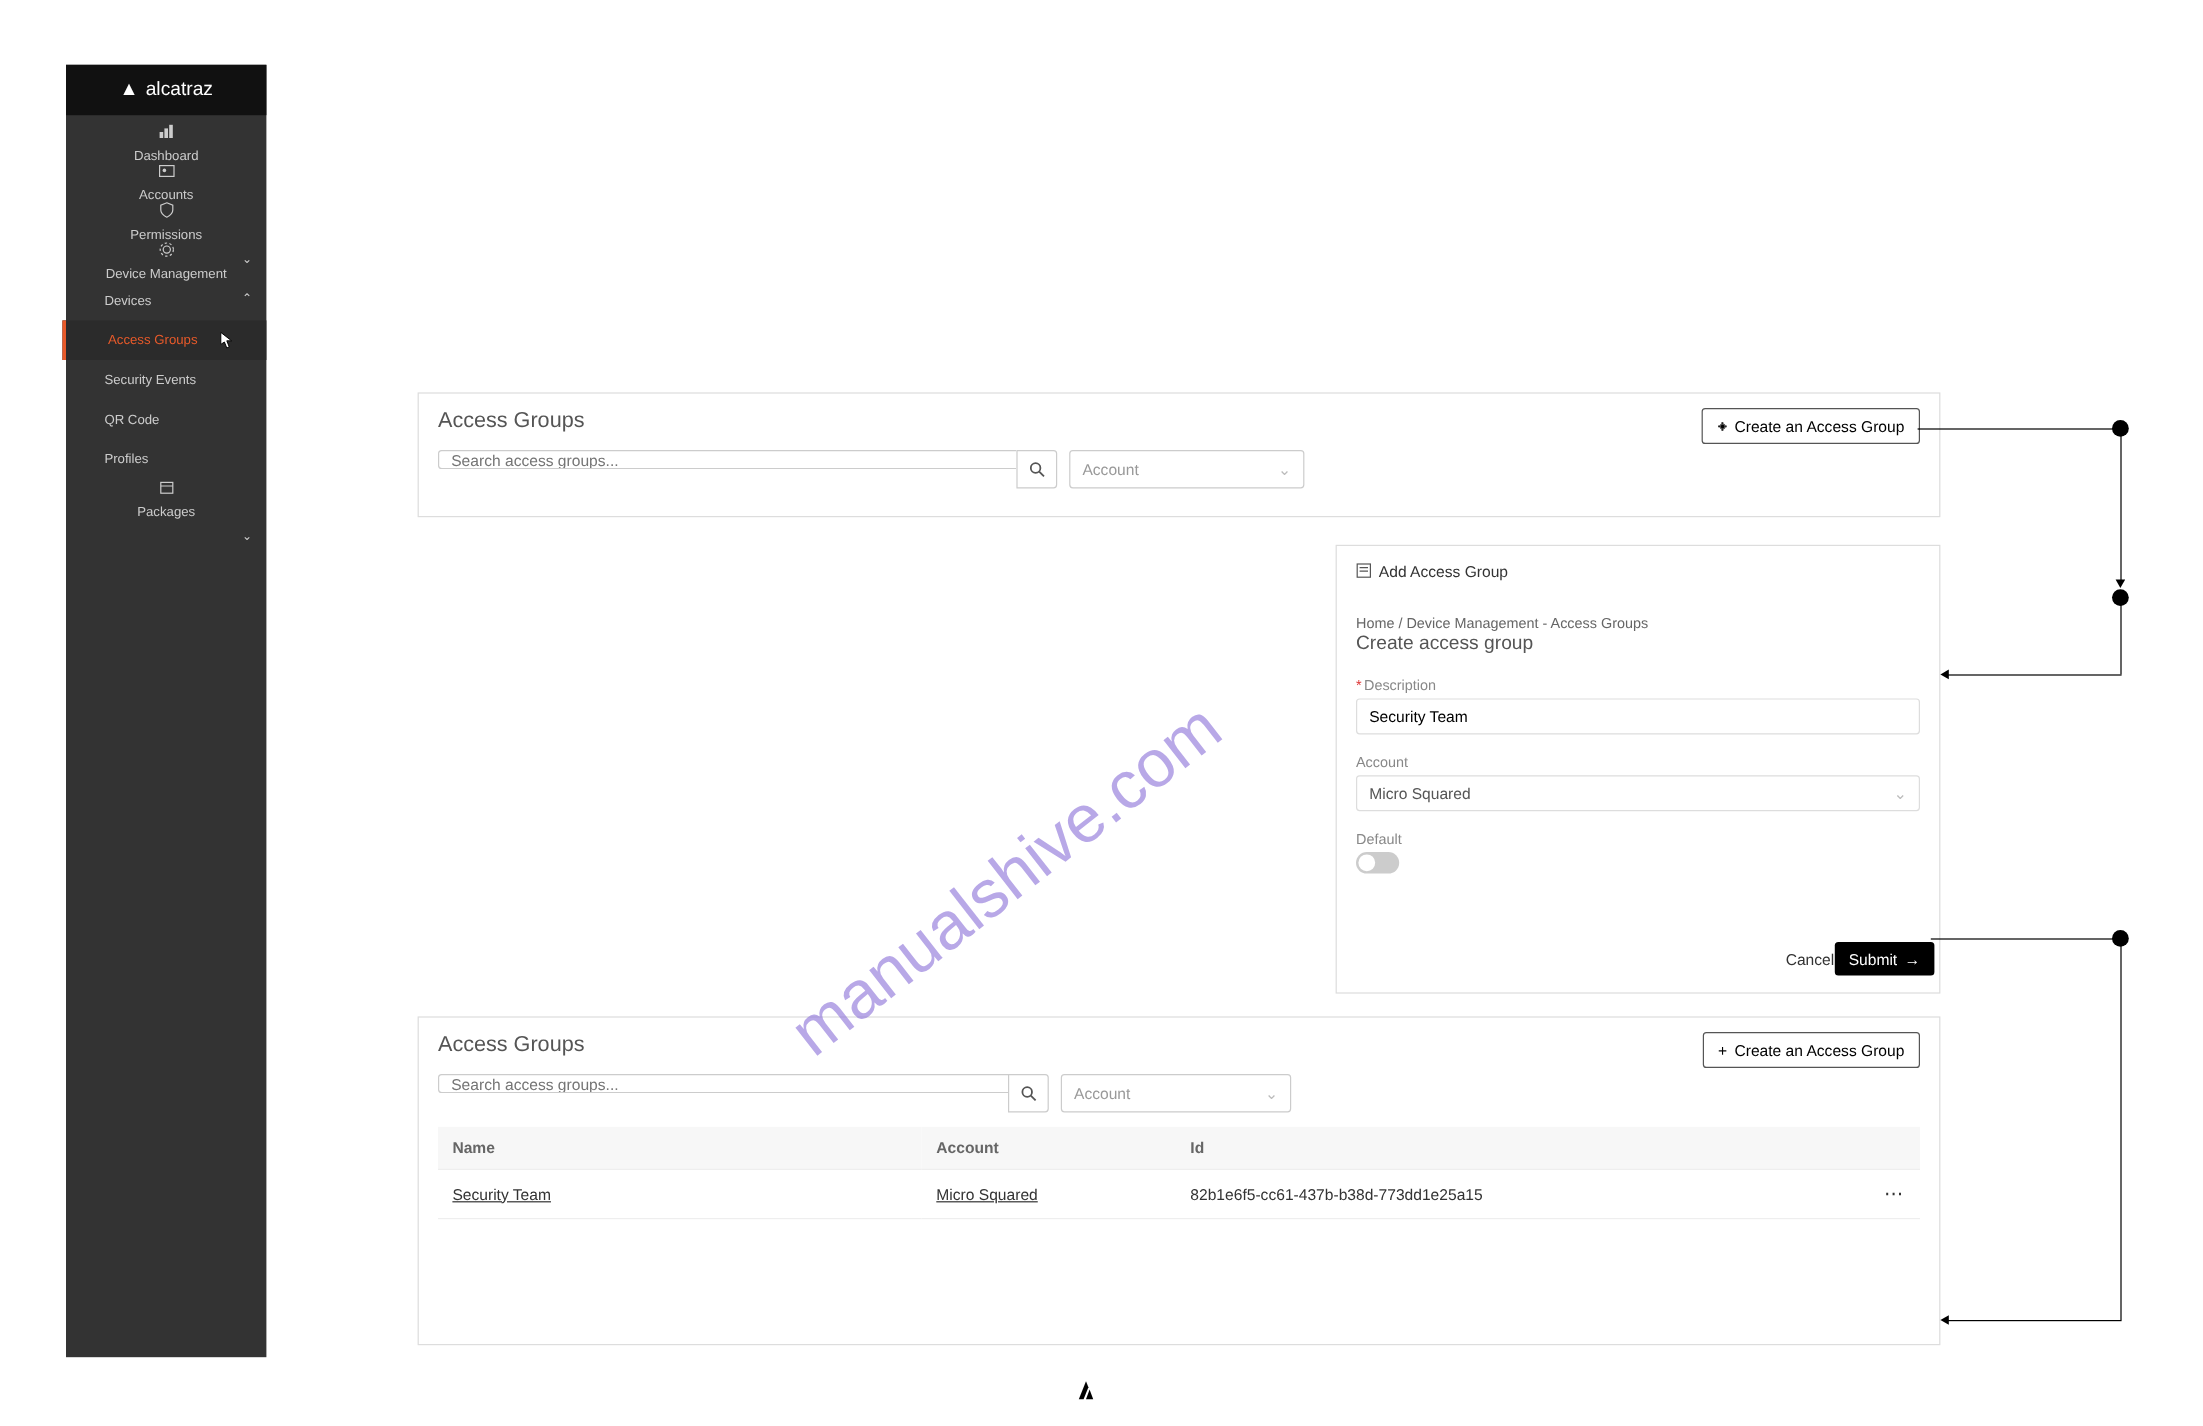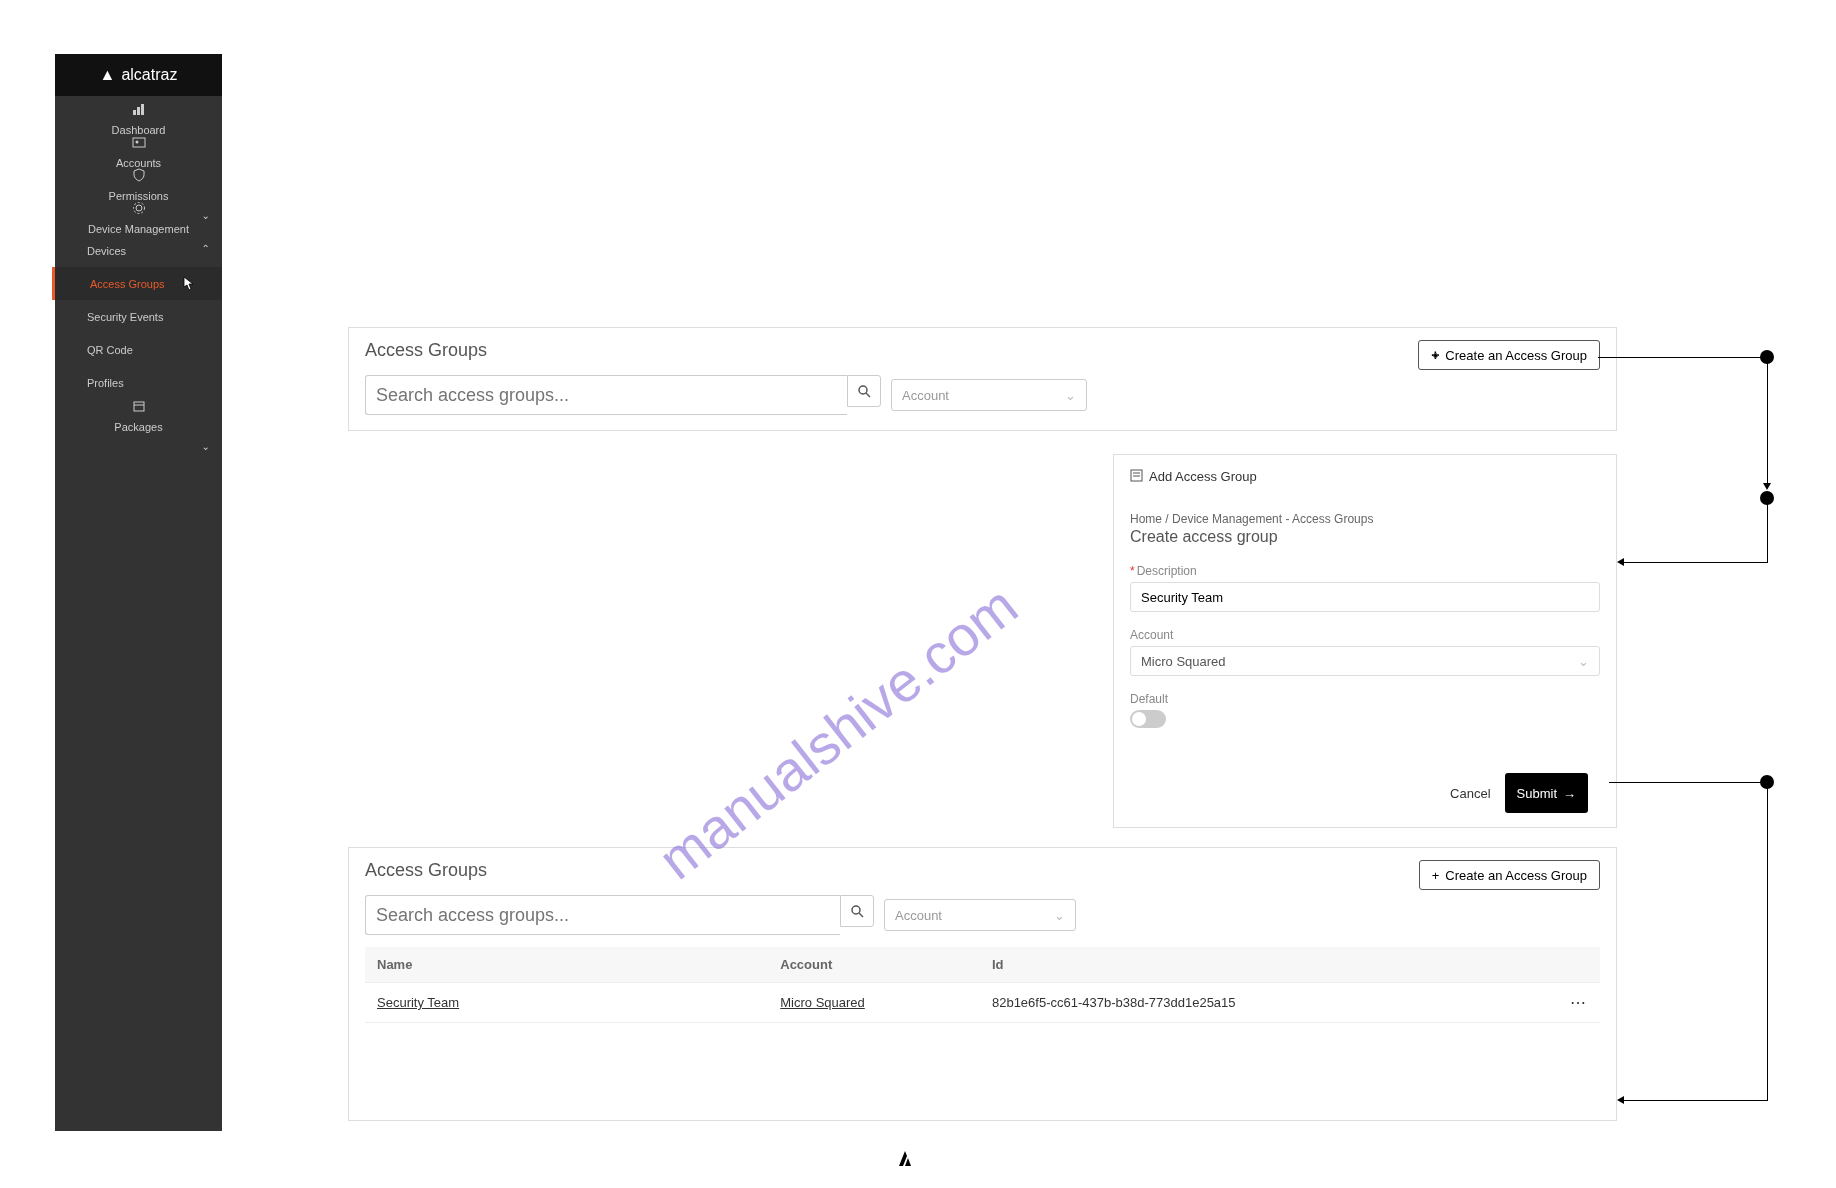--- a/index.html
+++ b/index.html
@@ -16,42 +16,42 @@
   .nav-sub { padding-left: 32px; height: 33px; display: flex; align-items: center; cursor: pointer; }
   .nav-sub.active { color: #e85a2a; border-left: 3px solid #e85a2a; margin-left: -3px; padding-left: 35px; background: #2b2b2b; position: relative;}
   .cursor-icon { position:absolute; right:24px; top:8px; }
 
   
   .panel { position: absolute; border: 1px solid #ddd; background: #fff; }
   .panel1 { left: 348px; top: 327px; width: 1269px; height: 104px; padding: 12px 16px; }
   .panel-title { font-size: 18px; color: #555; margin-bottom: 14px; }
   .search-row { display: flex; gap: 10px; align-items:center; }
   .search-box { display: flex; }
-  .search-input { width: 482px; height: 40px; border: 1px solid #ccc; border-right:none; padding: 0 10px; font-size: 18px; color:#999; border-radius: 3px 0 0 3px; }
+  .search-input { width: 482px; height: 16px; border: 1px solid #ccc; border-right:none; padding: 0 10px; font-size: 13px; color:#999; border-radius: 3px 0 0 3px; }
   .search-btn { width: 34px; height: 32px; border: 1px solid #ccc; background: #fff; display:flex; align-items:center; justify-content:center; border-radius: 0 3px 3px 0; cursor:pointer;}
   .account-select { width: 196px; height: 32px; border: 1px solid #ccc; padding: 0 10px; font-size: 13px; color:#999; display:flex; align-items:center; justify-content:space-between; border-radius:3px; cursor:pointer;}
   .create-btn { position:absolute; right:16px; top:12px; border:1px solid #555; background:#fff; height:30px; padding:0 12px; font-size:13px; display:flex; align-items:center; gap:6px; cursor:pointer; border-radius:3px;}
   .create-btn .plus { font-weight:bold; font-size:14px;}
   .create-btn .dot { width:5px; height:5px; border:1px solid #555; border-radius:50%; margin-left:2px;}
 
   
   .panel2 { left: 1113px; top: 454px; width: 504px; height: 374px; padding: 14px 16px; }
   .panel2-header { font-size: 13px; color: #333; display:flex; align-items:flex-start; gap:6px; margin-bottom:28px;}
   .breadcrumb { font-size: 12px; color: #666; margin-bottom: 2px; }
   .breadcrumb a { color: #666; text-decoration: none; }
   .form-title { font-size: 16px; color: #555; margin-bottom: 18px; }
   .form-label { font-size: 12px; color: #888; margin-bottom: 4px; display:block;}
   .form-label .req { color: #d33; margin-right:2px;}
   .form-input { width: 100%; height: 30px; border: 1px solid #ddd; padding: 0 10px; font-size: 13px; margin-bottom: 16px; border-radius:3px;}
   .form-select { width: 100%; height: 30px; border: 1px solid #ddd; padding: 0 10px; font-size: 13px; margin-bottom: 16px; display:flex; align-items:center; justify-content:space-between; color:#555; border-radius:3px; cursor:pointer;}
   .toggle { width: 36px; height: 18px; background: #ccc; border-radius: 10px; position:relative; cursor:pointer;}
   .toggle::after { content:""; position:absolute; left:2px; top:2px; width:14px; height:14px; background:#fff; border-radius:50%;}
-  .form-actions { position:absolute; right:28px; bottom:14px; display:flex; align-items:center; gap:14px;}
+  .form-actions { position:absolute; right:4px; bottom:14px; display:flex; align-items:center; }
   .cancel-link { font-size: 13px; color: #333; cursor:pointer;}
-  .submit-btn { background:#000; color:#fff; height:40px; padding:0 12px; font-size:13px; display:flex; align-items:center; gap:6px; border:none; cursor:pointer; border-radius:3px;}
+  .submit-btn { background:#000; color:#fff; height:28px; padding:0 12px; font-size:13px; display:flex; align-items:center; gap:6px; border:none; cursor:pointer; border-radius:3px;}
 
   
   .panel3 { left: 348px; top: 847px; width: 1269px; height: 274px; padding: 12px 16px; }
   .panel3 .create-btn2 { position:absolute; right:16px; top:12px; border:1px solid #555; background:#fff; height:30px; padding:0 12px; font-size:13px; display:flex; align-items:center; gap:6px; cursor:pointer; border-radius:3px;}
   .table { width: 100%; margin-top: 12px; border-collapse: collapse; font-size: 13px;}
   .table th { text-align:left; color:#666; font-weight:bold; background:#f7f7f7; padding:10px 12px; border-bottom:1px solid #eee;}
   .table td { padding:10px 12px; border-bottom:1px solid #eee; color:#333;}
   .table td a { color:#333; text-decoration:underline;}
   .default-chip { border:1px solid #ccc; padding:2px 8px; font-size:11px; border-radius:3px; color:#666; display:inline-flex; align-items:center; gap:4px;}
   .more-icon { text-align:right; color:#999; cursor:pointer; font-size:16px; letter-spacing:2px;}

